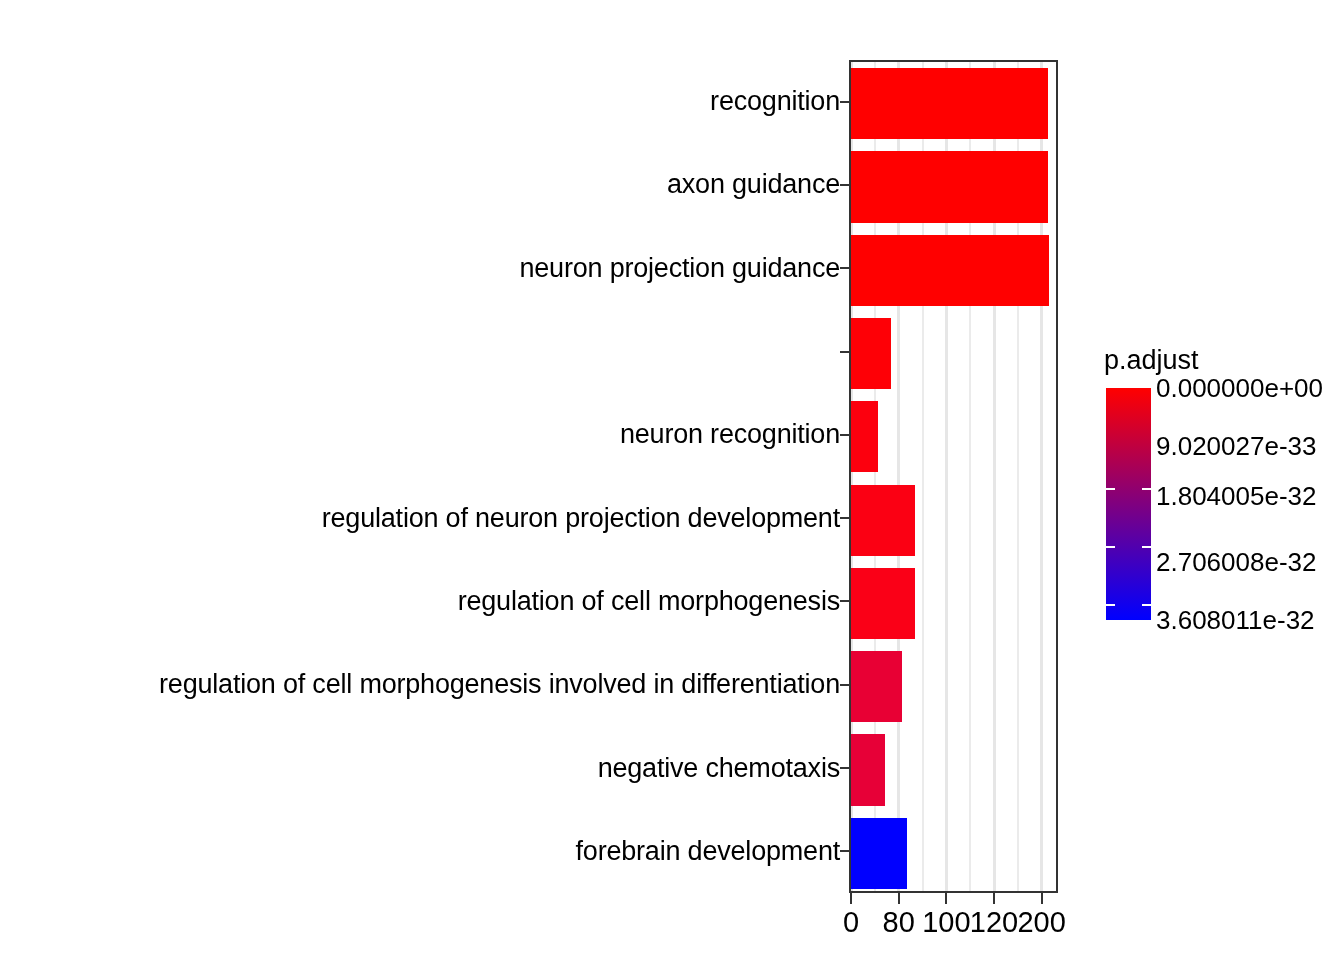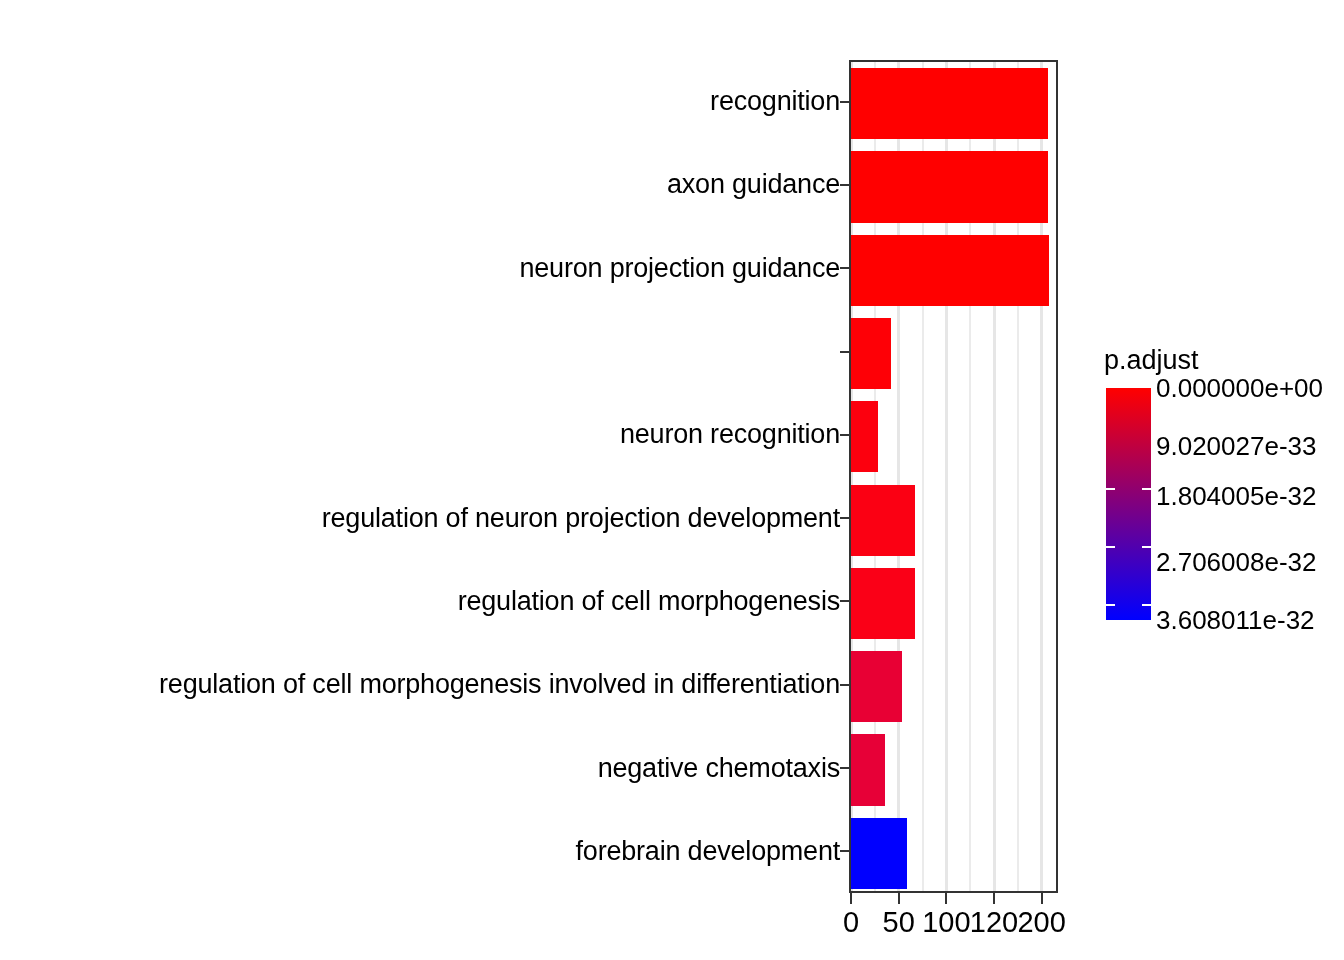--- a/index.html
+++ b/index.html
@@ -210,21 +210,21 @@
       <div class="bar" style="top: 505.839px; height: 71.2215px; width: 63.8837px; background: rgb(250, 0, 23);"></div>
       <div class="bar" style="top: 589.139px; height: 71.2215px; width: 51.4884px; background: rgb(232, 0, 52);"></div>
       <div class="bar" style="top: 672.439px; height: 71.2215px; width: 34.3256px; background: rgb(231, 0, 55);"></div>
       <div class="bar" style="top: 755.739px; height: 71.2215px; width: 56.2558px; background: rgb(0, 0, 255);"></div>
     </div>
 
   <div id="xaxis">
       <div class="xtick" style="left: 1px;"></div>
       <div class="xtick-label" style="left: 2px;">0</div>
       <div class="xtick" style="left: 48.6744px;"></div>
-      <div class="xtick-label" style="left: 49.6744px;">50</div>
+      <div class="xtick-label" style="left: 49.6744px;">80</div>
       <div class="xtick" style="left: 96.3488px;"></div>
       <div class="xtick-label" style="left: 97.3488px;">100</div>
       <div class="xtick" style="left: 144.023px;"></div>
       <div class="xtick-label" style="left: 145.023px;">120</div>
       <div class="xtick" style="left: 191.698px;"></div>
       <div class="xtick-label" style="left: 192.698px;">200</div>
     </div>
 
   <div id="legend">
     <div id="legend-title">p.adjust</div>

